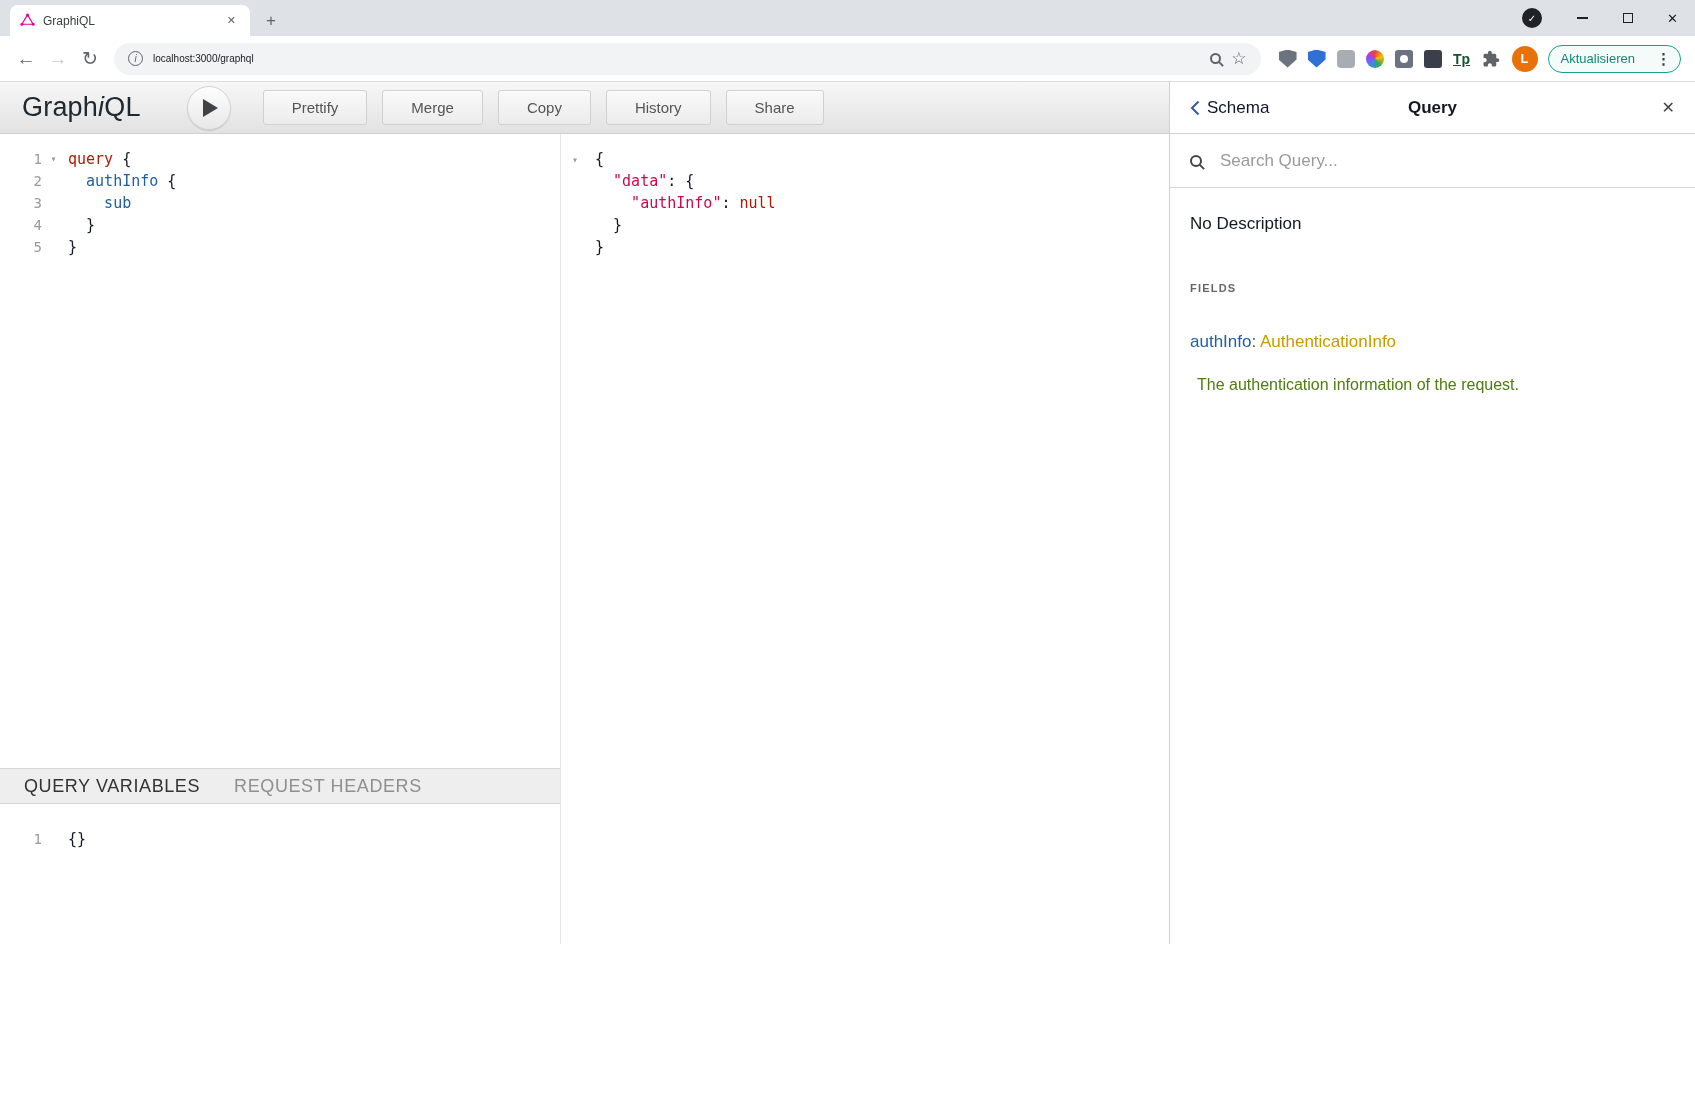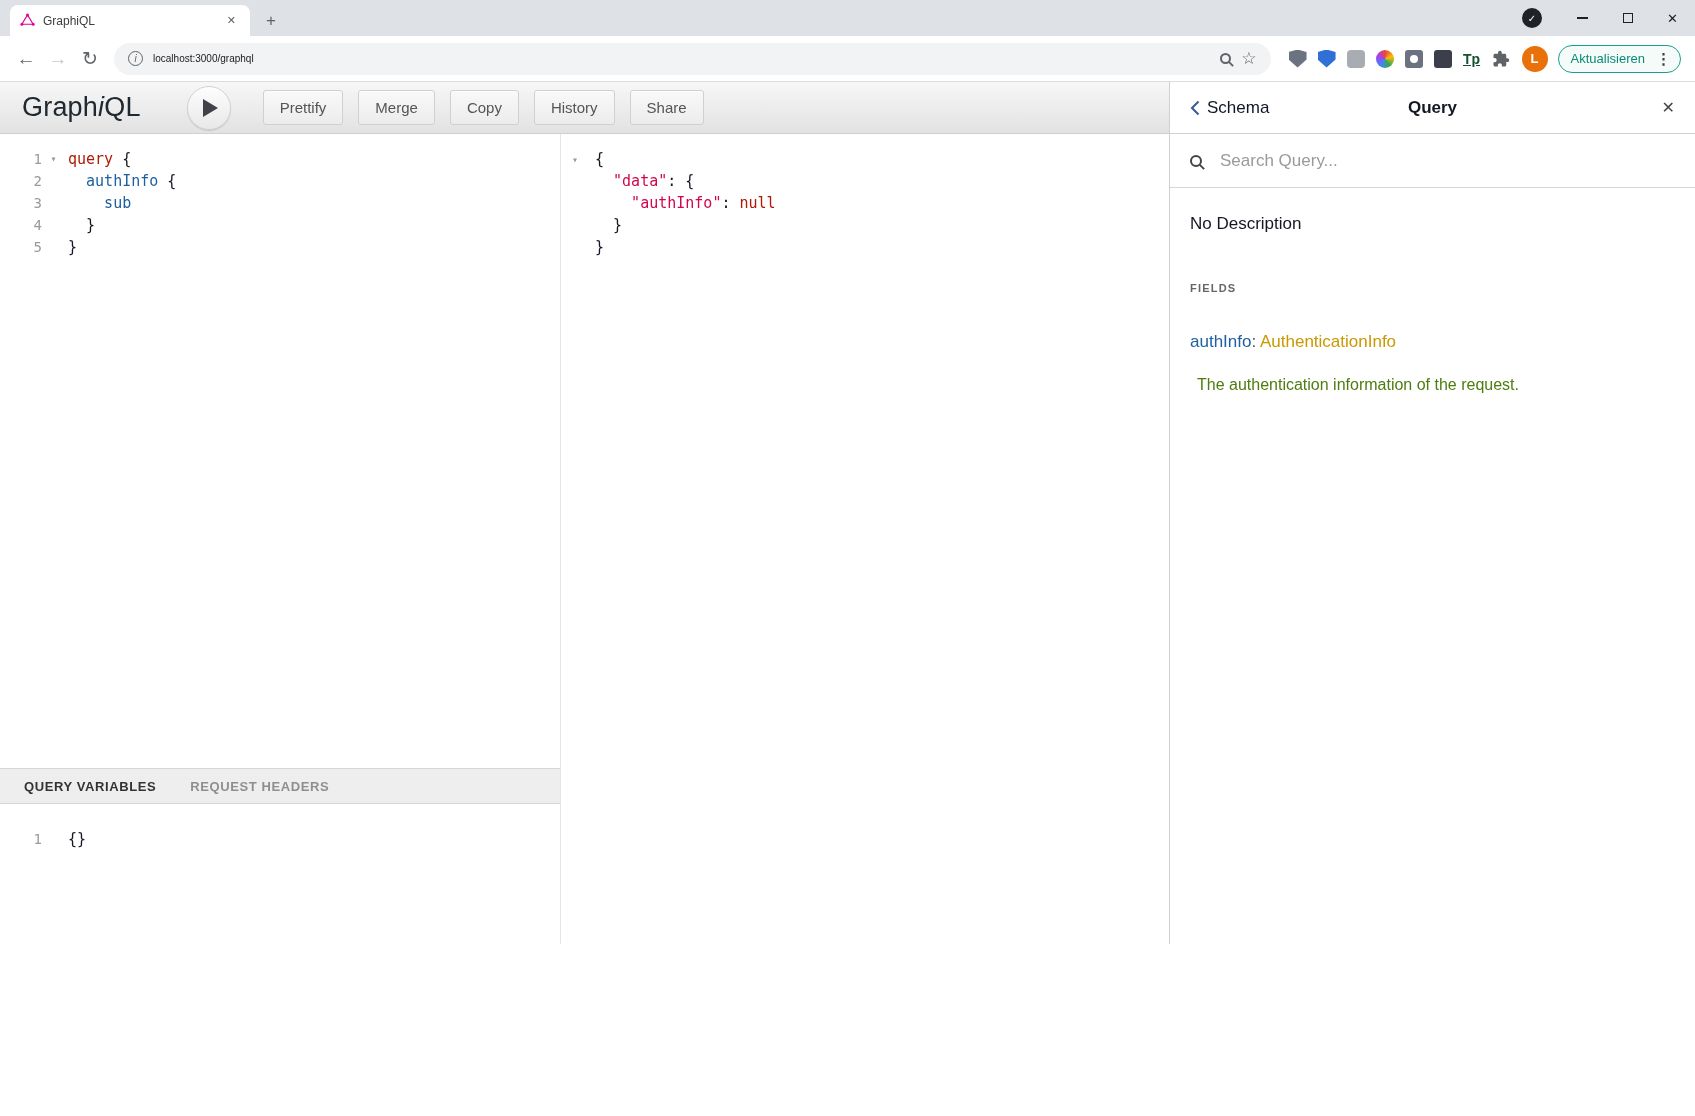--- a/index.html
+++ b/index.html
@@ -45,40 +45,40 @@
   .ext-b { background:#2F6FD6; }
   .ext-c { background:#A8ADB3; border-radius:4px; }
   .ext-d { background:conic-gradient(#e8453c,#fbbc05,#34a853,#4285f4,#a142f4,#e8453c); border-radius:50%; }
   .ext-cam { background:#6B7280; }
   .ext-cam .lens { width:8px; height:8px; background:#fff; border-radius:50%; display:block; }
   .ext-f { background:#3A3F4B; }
   .ext-tp { color:#14532d; font-weight:bold; font-size:14px;text-decoration:underline; }
   .avatar { width:26px; height:26px; border-radius:50%; background:#E8710A; color:#fff;
             font-size:13px; font-weight:bold; display:flex; align-items:center;
             justify-content:center; margin:0 10px 0 2px; }
-  .update-pill { display:flex; align-items:center; gap:6px; border:1px solid #18A08C;
+  .update-pill { display:flex; align-items:center; gap:16px; border:1px solid #18A08C;
                  color:#0C8A77; background:#F4FBF9; border-radius:15px; padding:4px 4px 4px 12px;
                  font-size:13px; white-space:nowrap; margin-right:4px; }
   .menu-dots { color:#3C4043; font-size:15px; padding:0 5px; font-weight:bold; }
 
   
   .app { display:flex; height:1034px; }
   .main { width:1169px; flex:0 0 auto; display:flex; flex-direction:column; }
 
   .topbar { height:52px; flex:0 0 auto; background:linear-gradient(#f7f7f7,#e2e2e2);
             border-bottom:1px solid #d0d0d0; display:flex; align-items:center; padding-left:22px; }
   .logo { font-size:27px; font-weight:500; color:#20292F; margin-right:46px; letter-spacing:0.2px; }
   .logo i { font-style:italic; }
   .exec { width:44px; height:44px; border-radius:50%; border:1px solid #d3d3d3;
           background:linear-gradient(#fdfdfd,#e8e8e8); display:flex; align-items:center;
           justify-content:center; margin-right:32px; box-shadow:0 1px 1px rgba(0,0,0,0.15); cursor:pointer; }
   .play { width:0; height:0; border-left:15px solid #404247; border-top:9px solid transparent;
           border-bottom:9px solid transparent; margin-left:4px; display:block; }
   .tbtn { background:linear-gradient(#f9f9f9,#ececec); border:1px solid #d0d0d0; border-radius:3px;
-          padding:8px 16px; font-size:15px; color:#555; margin-right:15px; cursor:pointer;
+          padding:8px 28px; font-size:15px; color:#555; margin-right:15px; cursor:pointer;
           font-family:"Liberation Sans", sans-serif; box-shadow:0 1px 0 rgba(255,255,255,0.7) inset; }
 
   .content-row { flex:1 1 auto; display:flex; min-height:0; }
 
   
   .mono { font-family:"DejaVu Sans Mono","Liberation Mono",monospace; }
   .query-pane { width:561px; flex:0 0 auto; display:flex; flex-direction:column;
                 border-right:1px solid #e5e5e5; }
   .code-scroll { flex:1 1 auto; display:flex; padding-top:14px; min-height:0; overflow:hidden; }
   .gutter { width:62px; flex:0 0 auto; }
@@ -88,21 +88,21 @@
   .code { padding-left:6px; }
   .code-line { white-space:pre; height:22px; line-height:22px; font-size:15px; color:#141823; }
   .tok-kw { color:#B11A04; }
   .tok-prop { color:#1F61A0; }
   .tok-punc { color:#141823; }
   .tok-rkey { color:#D2054E; }
 
   .var-header { height:36px; flex:0 0 auto; background:#eeeeee; border-top:1px solid #d6d6d6;
                 border-bottom:1px solid #d6d6d6; display:flex; align-items:center;
                 padding-left:24px; gap:34px; }
-  .var-tab { font-size:13px; font-weight:bold; letter-spacing:0.6px; color:#8f8f8f; cursor:pointer; }
+  .var-tab { font-size:18px; font-weight:normal; letter-spacing:0.6px; color:#8f8f8f; cursor:pointer; }
   .var-tab.active { color:#333; }
   .var-editor { height:300px; flex:0 0 auto; display:flex; padding-top:24px; }
 
   .result-pane { flex:1 1 auto; display:flex; padding-top:14px; background:#fff; min-width:0; overflow:hidden; }
   .rgutter { width:28px; flex:0 0 auto; text-align:center; }
 
   .bottom-strip { height:12px; flex:0 0 auto; background:#ececec; border-top:1px solid #d4d4d4; }
 
   
   .docs { flex:1 1 auto; border-left:1px solid #d0d0d0; background:#fff; display:flex;

